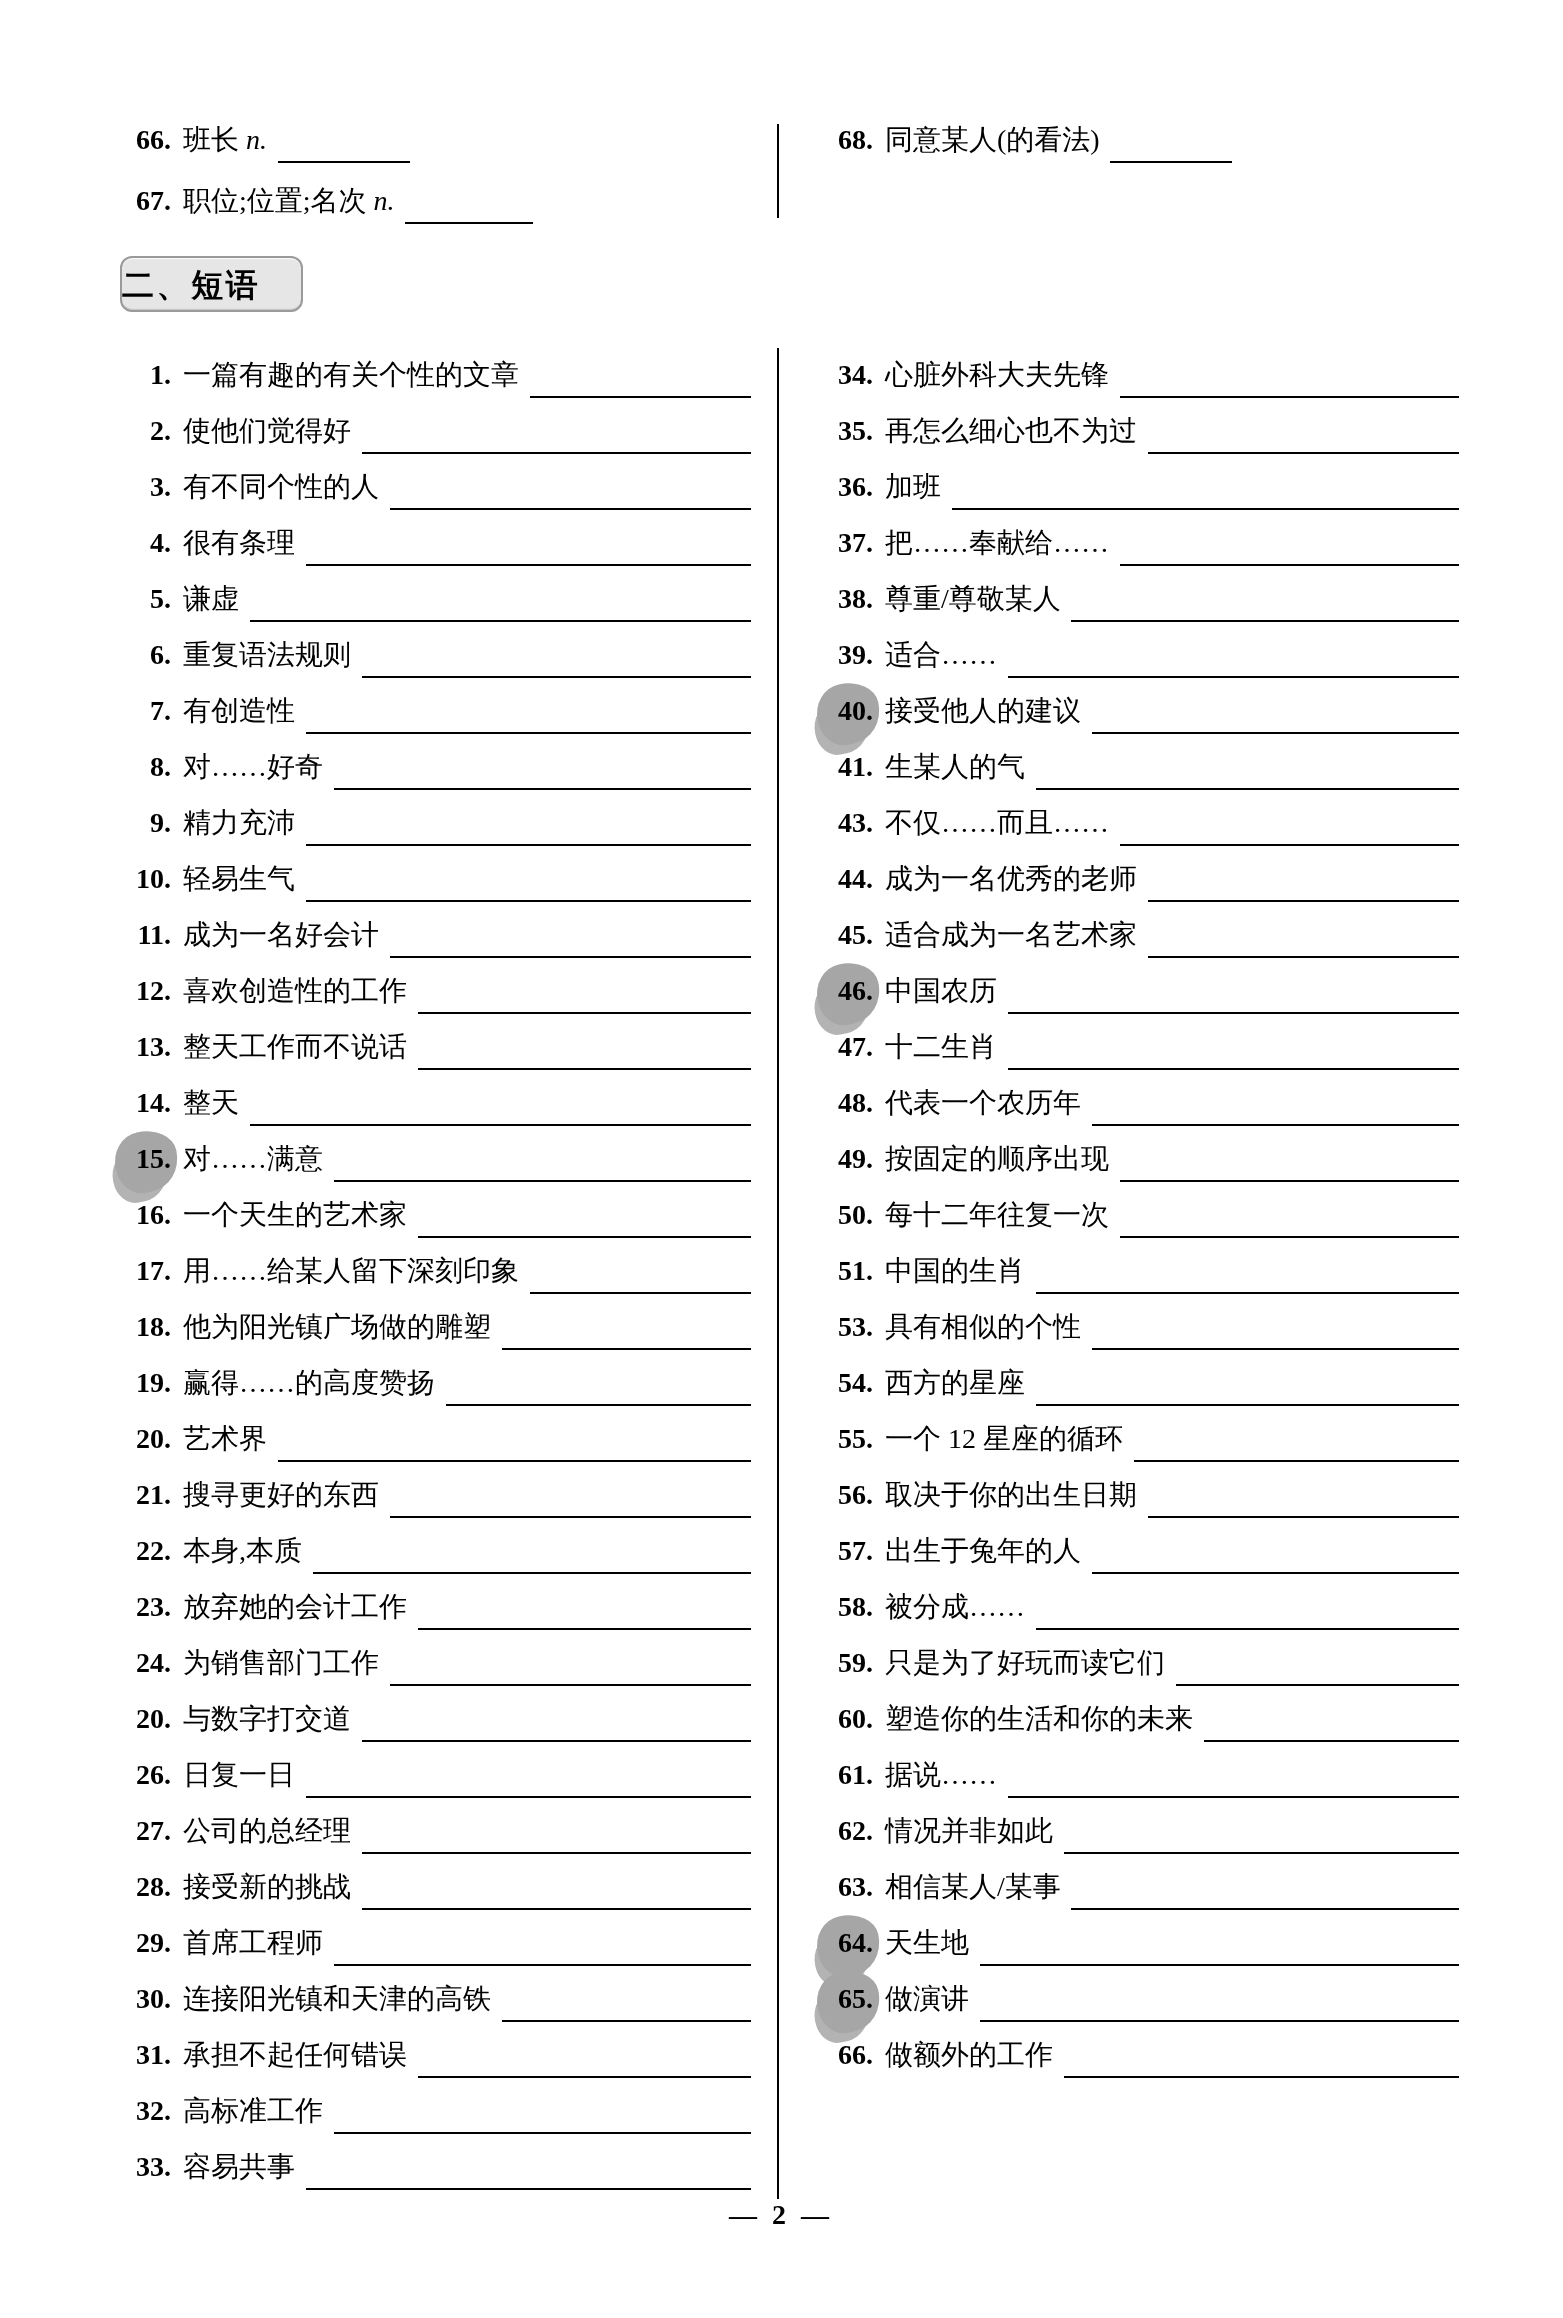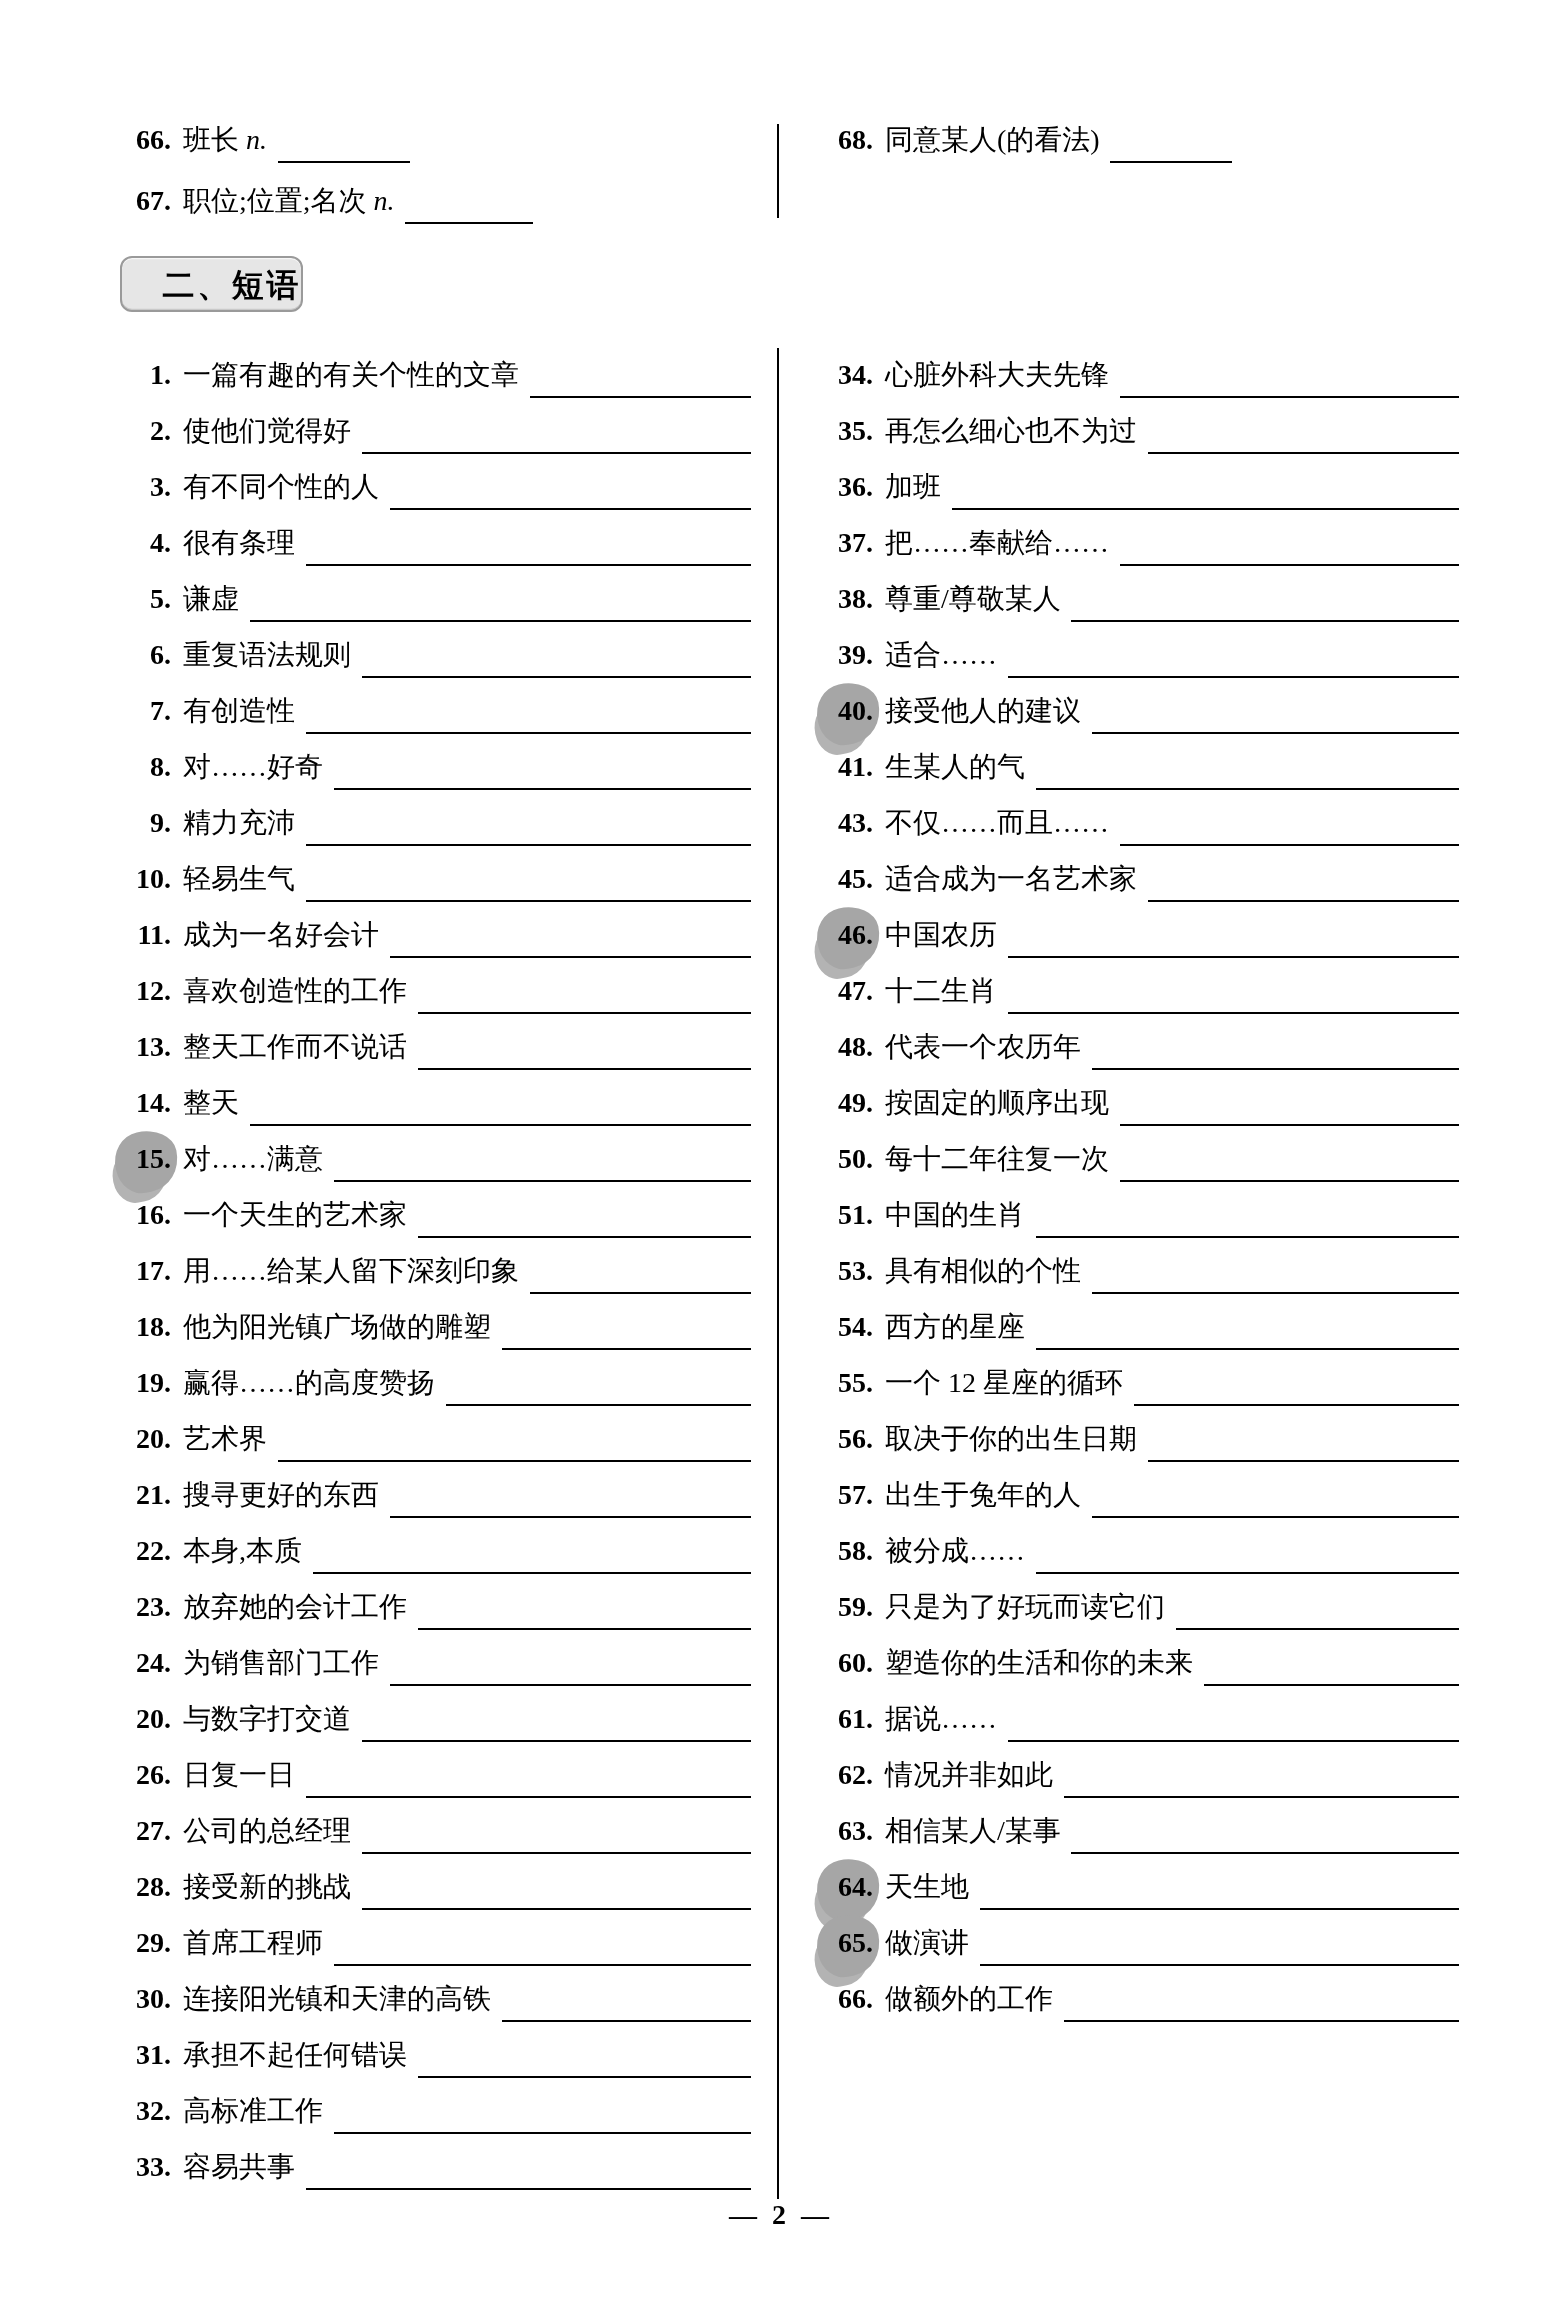--- a/index.html
+++ b/index.html
@@ -73,21 +73,21 @@
     width:2px;height:1851px;background:#000;
   }
   .badge{
     position:absolute;left:120px;top:256px;
     width:183px;height:56px;
     box-sizing:border-box;
     background:#e6e6e6;
     border:2px solid #9a9a9a;
     border-radius:12px;
     box-shadow:inset 0 1.3px 0 #f7f7f7, inset 0 -1.3px 0 #c9c9c9;
-    text-align:right;
+    text-align:left;
     font-family:"Liberation Sans","DejaVu Sans",sans-serif;
     font-weight:bold;
     font-size:32px;
     line-height:54px;
     letter-spacing:2.6px;
   }
   .col-left{position:absolute;left:99px;top:345px;width:652px;}
   .col-right{position:absolute;left:817px;top:345px;width:642px;}
   .col-right .num{width:56px;flex:0 0 56px;margin-top:12px;}
 
@@ -334,20 +334,25 @@
       <span class="num">41.</span>
       <span class="txt">生某人的气</span>
       <span class="blank"></span>
     </div>
     <div class="row">
       <span class="num">43.</span>
       <span class="txt">不仅……而且……</span>
       <span class="blank"></span>
     </div>
     <div class="row">
+      <span class="num">44.</span>
+      <span class="txt">成为一名优秀的老师</span>
+      <span class="blank"></span>
+    </div>
+    <div class="row">
       <span class="num">45.</span>
       <span class="txt">适合成为一名艺术家</span>
       <span class="blank"></span>
     </div>
     <div class="row hl">
       <span class="num">46.</span>
       <span class="txt">中国农历</span>
       <span class="blank"></span>
     </div>
     <div class="row">

